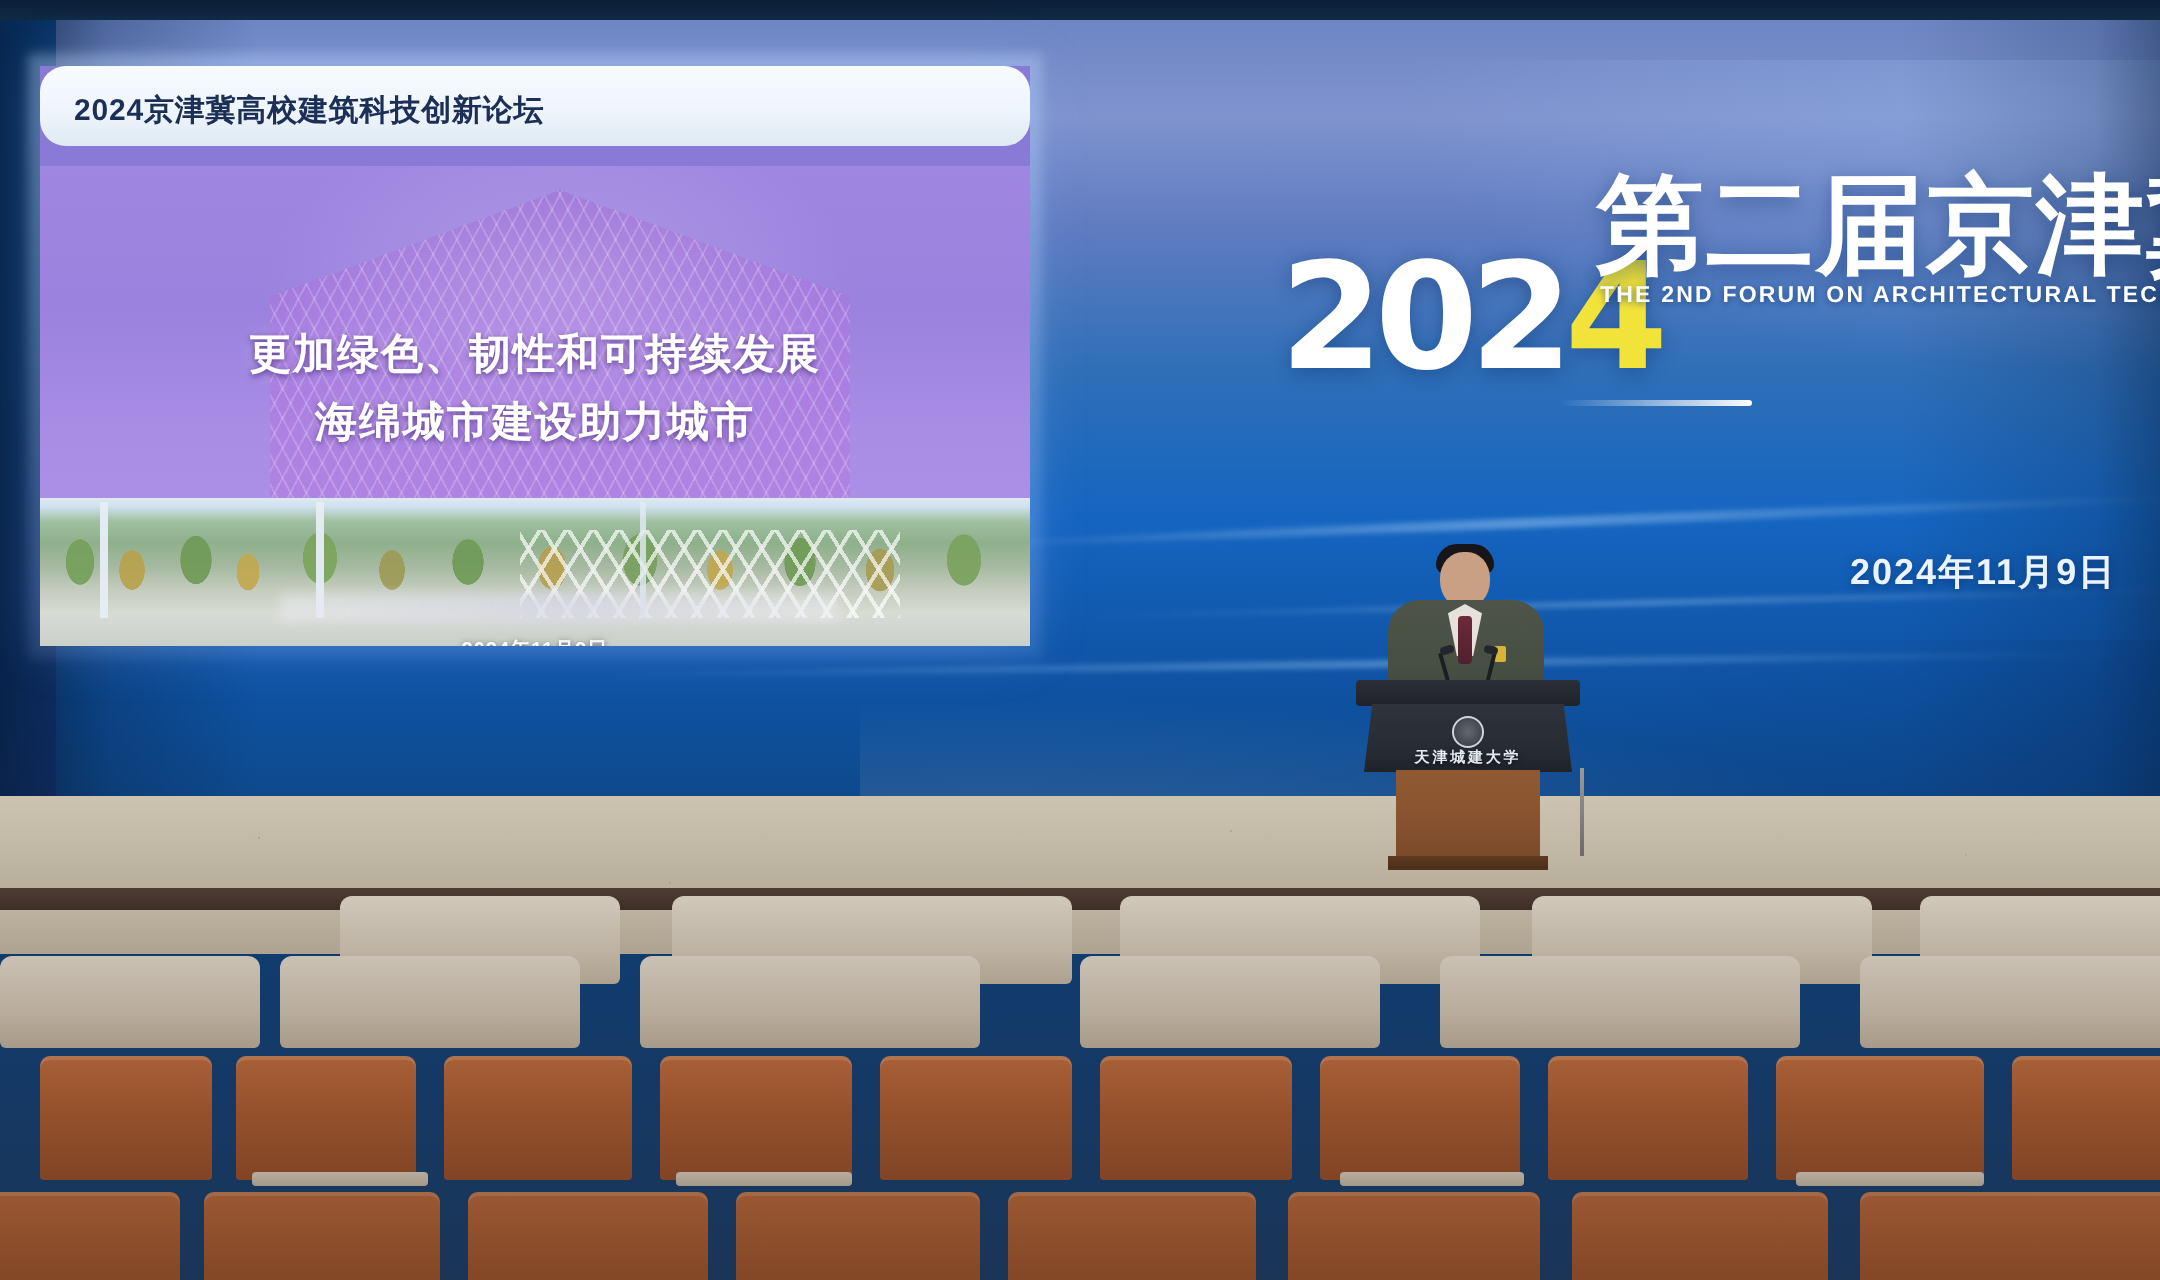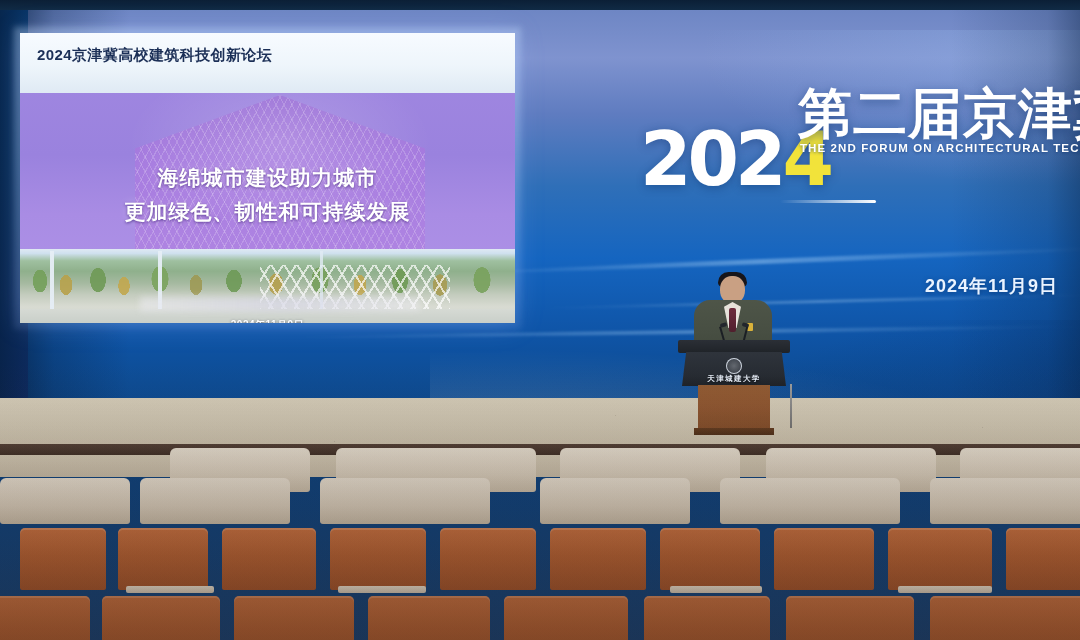--- a/index.html
+++ b/index.html
@@ -68,22 +68,23 @@
     position:absolute; left:20px; top:33px; width:495px; height:290px;
     background:#8a7ad8; overflow:hidden;
     box-shadow:0 0 26px rgba(150,180,255,.28);
   }
   .slide-glowframe{
     position:absolute; left:14px; top:27px; width:507px; height:302px;
     background:linear-gradient(180deg,rgba(200,225,255,.35),rgba(170,200,255,.12));
     filter:blur(3px);
   }
   .slide-header{
-    position:absolute; left:0; top:0; width:100%; height:60px;
+    position:absolute; left:0; top:0; width:100%; height:40px;
     background:linear-gradient(180deg,#f7fbff 0%,#eef5fb 55%,#dfeaf4 100%);
+    border-radius:13px;
   }
   .slide-header .sh-txt{
     position:absolute; left:17px; top:13px;
     font-size:15px; font-weight:700; color:#1b2f57; letter-spacing:.4px;
     text-shadow:0 0 1px rgba(255,255,255,.6);
   }
   .slide-body{
     position:absolute; left:0; top:50px; width:100%; height:240px;
     background:
       linear-gradient(180deg,#9f86e0 0%,#9a82de 30%,#a98ce4 55%,#ac90e6 74%,#b096e8 100%);
@@ -368,22 +369,22 @@
 
   <div class="slide-glowframe"></div>
   <div class="slide">
 
     <div class="slide-body">
       <div class="bldg"></div>
       <div class="bldg-mesh"></div>
       <div class="bldg-glow"></div>
 
       <div class="slide-title">
+        <div>更加绿色、韧性和可持续发展</div>
         <div>海绵城市建设助力城市</div>
-        <div>更加绿色、韧性和可持续发展</div>
       </div>
 
       <div class="slide-sub">
         <div>李俊奇  北京建筑大学</div>
         <div>城市雨水系统与水环境教育部重点实验室</div>
       </div>
 
       <div class="photo-strip">
         <div class="ps-trees"></div>
         <div class="ps-lattice"></div>

